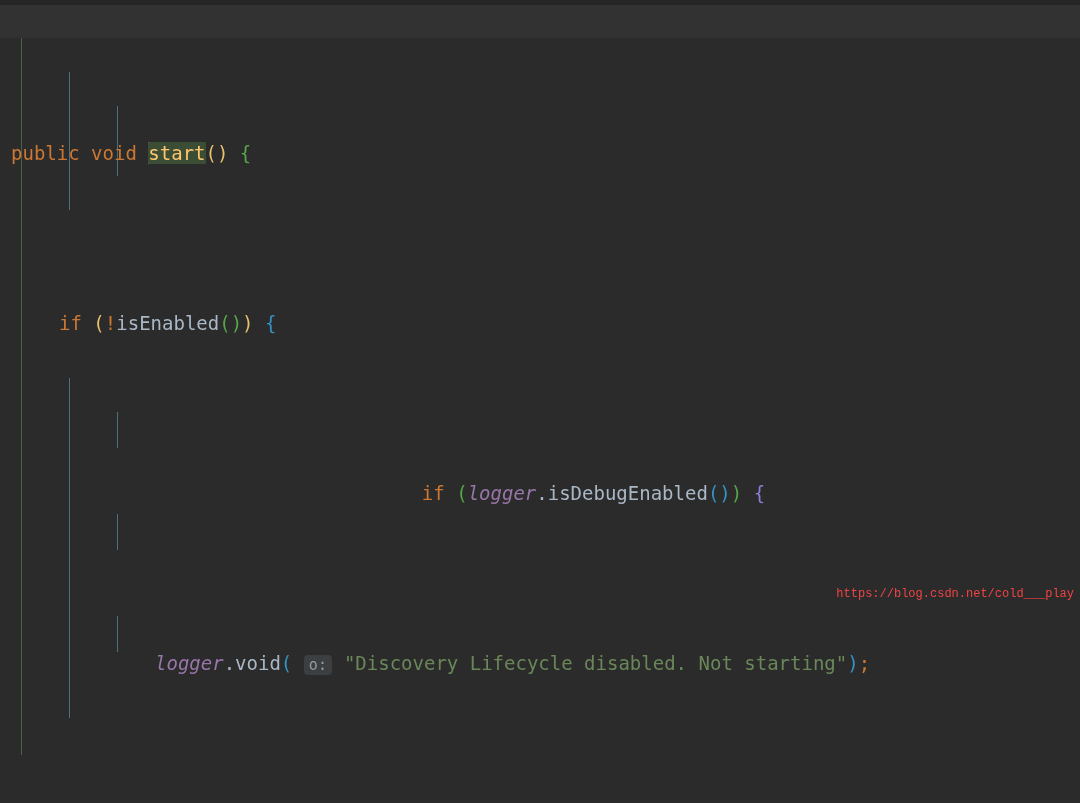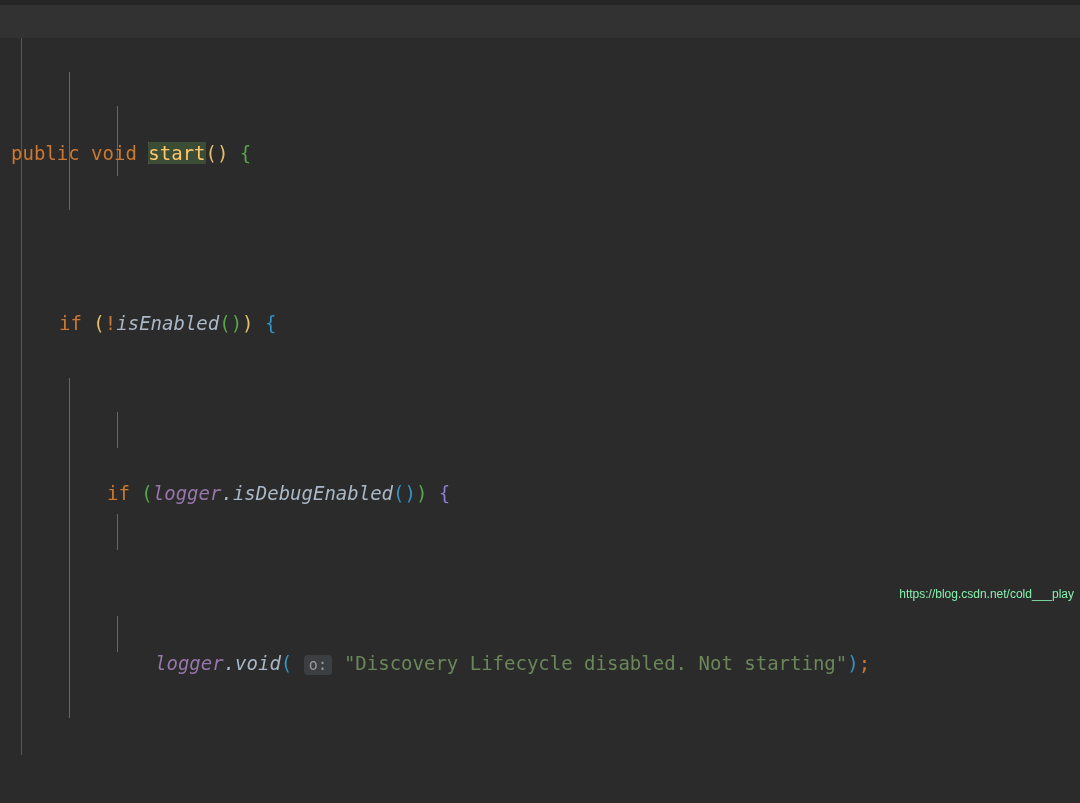--- a/index.html
+++ b/index.html
@@ -18,41 +18,41 @@
   }
   .topstrip{position:absolute;left:0;top:0;width:1080px;height:5px;background:#262626;}
   .curline{position:absolute;left:0;top:5px;width:1080px;height:33px;background:#323232;}
   .guide{position:absolute;width:1px;}
   .guide.g-green{background:#4b6146;}
   .guide.g-blue{background:#4f6e82;}
   .code{position:absolute;left:0;top:0;width:1080px;}
   .ln{position:relative;height:34px;padding-left:11px;}
   
   .kw{color:#cc7832;}
-  .plain{color:#a9b7c6;font-style:italic;}
+  .plain{color:#a9b7c6;}
   .fn{color:#ffc66d;}
   .field{color:#9876aa;font-style:italic;}
   .str{color:#6a8759;}
   .p1{color:#e8bf6a;}
   .p2{color:#57a64a;}
   .p3{color:#3592c4;}
   .b1{color:#57a64a;}
   .b2{color:#3592c4;}
   .b3{color:#8a7fd4;}
   .hl-ident{background:#3c4d36;border-radius:1px;}
   .caret{display:inline-block;width:2px;height:22px;background:#cfd2d4;vertical-align:-4px;margin-right:-2px;}
   .hint{
     color:#9a9a9a;background:#3c3f41;border-radius:4px;
     padding:1px 5px;font-size:15px;letter-spacing:0.3px;
   }
   .wm{
     position:absolute;color:#5f6265;font-family:"Liberation Sans",sans-serif;
     white-space:nowrap;pointer-events:none;
   }
-  .wm-url{right:6px;bottom:3px;font-size:12px;color:#86efac;}
+  .wm-url{right:6px;bottom:3px;font-size:12px;color:#ef4444;font-family:Liberation Mono, monospace;}
   .wm-brand{right:12px;bottom:14px;font-size:22px;color:#3a3d3f;letter-spacing:1px;}
 </style>
 </head>
 <body>
 
 <div id="editor">
 
   <div class="topstrip"></div>
   <div class="curline"></div>
 
@@ -67,21 +67,21 @@
 
   <div class="code">
 
     
     <div class="ln"><span class="kw">public</span><span class="plain"> </span><span class="kw">void</span><span class="plain"> </span><span class="caret"></span><span class="fn hl-ident">start</span><span class="p1">()</span><span class="plain"> </span><span class="b1">{</span></div>
 
     
     <div class="ln" style="padding-left:59px;"><span class="kw">if</span><span class="plain"> </span><span class="p1">(</span><span class="kw">!</span><span class="plain">isEnabled</span><span class="p2">()</span><span class="p1">)</span><span class="plain"> </span><span class="b2">{</span></div>
 
     
-    <div class="ln" style="padding-left:107px;"><span class="kw">if</span><span class="plain"> </span><span class="p2">(</span><span class="field">logger</span><span class="plain">.</span><span class="plain">isDebugEnabled</span><span class="p3">()</span><span class="p2">)</span><span class="plain"> </span><span class="b3">{</span></div>
+    <div class="ln" style="padding-left:107px;text-align:center;"><span class="kw">if</span><span class="plain"> </span><span class="p2">(</span><span class="field">logger</span><span class="plain">.</span><span class="plain">isDebugEnabled</span><span class="p3">()</span><span class="p2">)</span><span class="plain"> </span><span class="b3">{</span></div>
 
     
     <div class="ln" style="padding-left:155px;"><span class="field">logger</span><span class="plain">.</span><span class="plain">void</span><span class="p3">(</span><span class="plain"> </span><span class="hint">o:</span><span class="plain"> </span><span class="str">"Discovery Lifecycle disabled. Not starting"</span><span class="p3">)</span><span class="kw">;</span></div>
 
     
     
 
     
     
 

